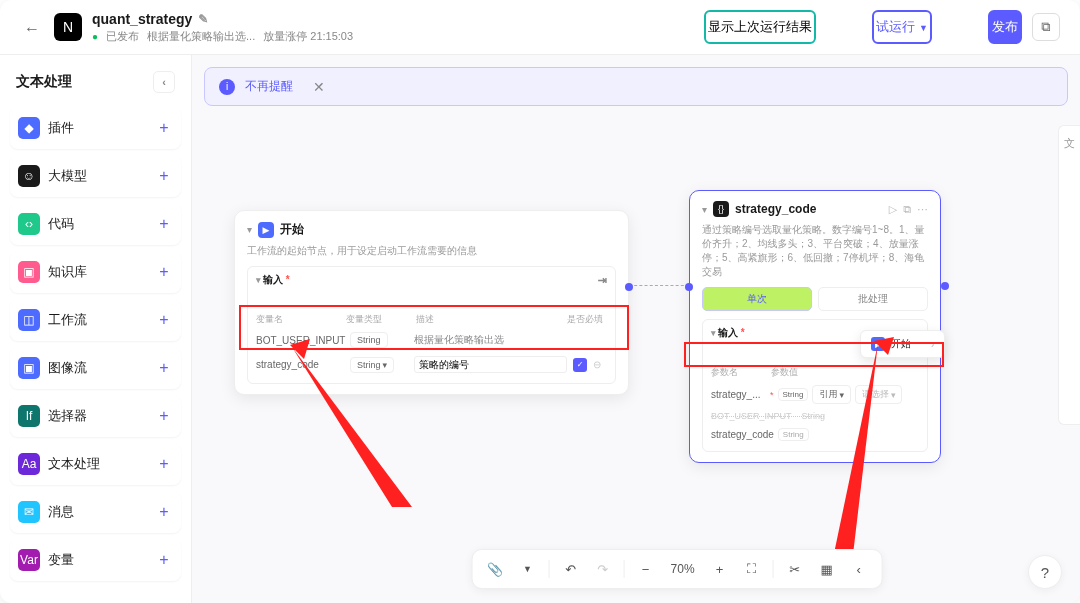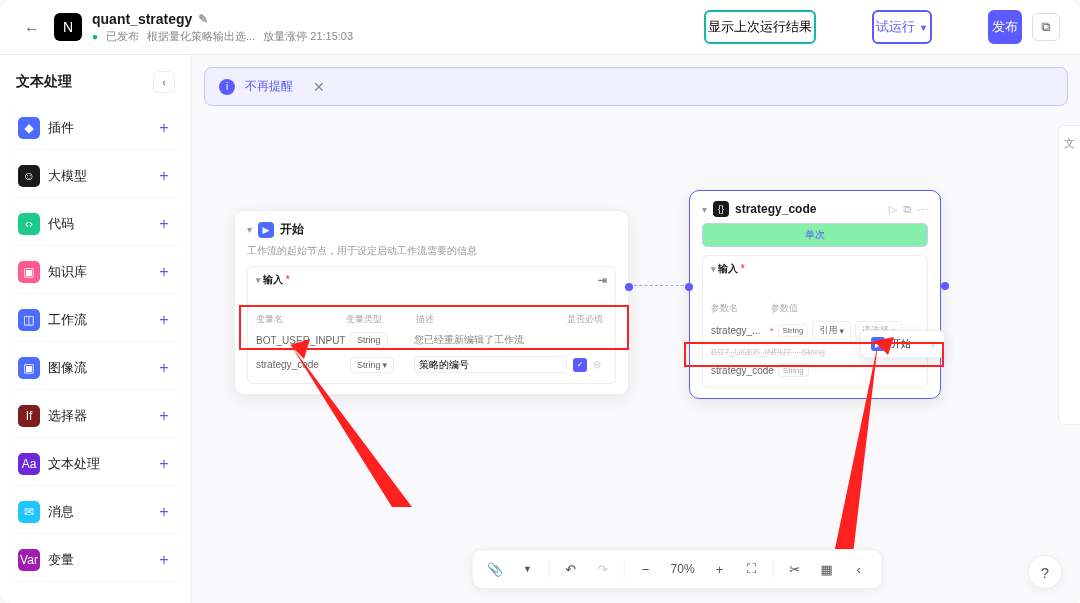--- a/index.html
+++ b/index.html
@@ -54,21 +54,21 @@
 .conn-line { position: absolute; left: 642px; top: 285px; width: 56px; height: 2px; background: none; border-top: 1.5px dashed #9aa4ff; }
 .conn-dot { position: absolute; top: -3px; width: 8px; height: 8px; background: #5b5bff; border-radius: 50%; }
 .toolbar { position: absolute; bottom: 14px; left: 50%; transform: translateX(-40%); display: flex; align-items: center; gap: 6px; background: #fff; border: 1px solid #eee; border-radius: 10px; padding: 6px 10px; box-shadow: 0 2px 10px rgba(0,0,0,0.06); }
 .tb-btn { width: 26px; height: 26px; display: flex; align-items: center; justify-content: center; color: #555; cursor: pointer; font-size: 13px; border-radius: 5px; }
 .tb-divider { width: 1px; height: 18px; background: #eee; margin: 0 2px; }
 .zoom-label { font-size: 12px; color: #555; padding: 0 6px; }
 .help-btn { position: absolute; bottom: 14px; right: 18px; width: 34px; height: 34px; border: 1px solid #eee; border-radius: 50%; background: #fff; display: flex; align-items: center; justify-content: center; color: #555; font-size: 15px; cursor: pointer; box-shadow: 0 2px 8px rgba(0,0,0,0.05); }
 .side-panel { position: absolute; right: 0; top: 70px; width: 22px; height: 300px; background: #fff; border-left: 1px solid #eee; border-top: 1px solid #eee; border-bottom: 1px solid #eee; border-radius: 6px 0 0 6px; display: flex; align-items: flex-start; justify-content: center; padding-top: 10px; color: #999; font-size: 11px; }
 .tabs { display: flex; gap: 6px; margin-bottom: 8px; }
 .tab { flex: 1; text-align: center; padding: 4px 0; border: 1px solid #eee; border-radius: 5px; font-size: 10px; color: #888; cursor: pointer; }
-.tab.active { border-color: #c8c8ff; color: #5b5bff; background: #86efac; }
+.tab.active { border-color: #c8c8ff; color: #5b5bff; background: #bef264; }
 .popup { position: absolute; background: #fff; border: 1px solid #eee; border-radius: 6px; padding: 6px 10px; font-size: 10px; display: flex; align-items: center; gap: 6px; box-shadow: 0 4px 12px rgba(0,0,0,0.1); }
 .head-actions-sm { margin-left: auto; display: flex; gap: 6px; color: #bbb; font-size: 11px; }
 </style>
 </head>
 <body>
 
 <div class="app">
   <div class="header">
     <div class="back-btn">←</div>
     <div class="app-icon">N</div>
@@ -138,21 +138,21 @@
           </div>
           <div class="node-item">
             <div class="node-left">
               <div class="node-icon" style="background:#4e6bff">▣</div>
               <span>图像流</span>
             </div>
             <div class="node-add">+</div>
           </div>
           <div class="node-item">
             <div class="node-left">
-              <div class="node-icon" style="background:#7f1d1d">If</div>
+              <div class="node-icon" style="background:#0f766e">If</div>
               <span>选择器</span>
             </div>
             <div class="node-add">+</div>
           </div>
           <div class="node-item">
             <div class="node-left">
               <div class="node-icon" style="background:#6d28d9">Aa</div>
               <span>文本处理</span>
             </div>
             <div class="node-add">+</div>
@@ -199,21 +199,21 @@
             <div style="flex:1">描述</div>
             <div style="width:40px">是否必填</div>
           </div>
           <div class="nc-row">
             <div class="nc-col-name">BOT_USER_INPUT</div>
             <div class="nc-col-type">
                 <span class="nc-type-sel">
                   <span>String</span>
                 </span>
               </div>
-            <div class="nc-col-desc">您已经重新编辑了工作流</div>
+            <div class="nc-col-desc">根据量化策略输出选</div>
             <div style="width:30px"></div>
           </div>
           <div class="nc-row">
             <div class="nc-col-name">strategy_code</div>
             <div class="nc-col-type">
                 <span class="nc-type-sel"><span>String</span> ▾</span>
               </div>
             <div class="nc-col-desc"><input style="border: 1px solid rgb(238, 238, 238); border-radius: 3px; padding: 2px 4px; font-size: 10px; width: 100%;" value="策略的编号"></div>
             <div style="width:18px;display:flex;justify-content:center">
                 <div class="nc-check">✓</div>
@@ -227,22 +227,24 @@
         <div class="nc-head">
           <span style="color:#999;font-size:10px">▾</span>
           <div class="nc-icon" style="background:#1a1a1a">{}</div>
           <span class="nc-title">strategy_code</span>
           <div class="head-actions-sm">
             <span>▷</span>
             <span>⧉</span>
             <span>⋯</span>
           </div>
         </div>
+        <div class="nc-desc">通过策略编号选取量化策略。数字编号1~8。1、量价齐升；2、均线多头；3、平台突破；4、放量涨停；5、高紧旗形；6、低回撤；7停机坪；8、海龟交易</div>
         <div class="tabs">
           <div class="tab active">单次</div>
+          <div class="tab">批处理</div>
         </div>
         <div class="nc-section">
           <div class="nc-section-head">
             <span><span style="color:#999;font-size:9px">▾ </span><span>输入</span> <span style="color:#ff5050">*</span></span>
           </div>
           <div class="nc-table-head">
             <div style="width:60px">参数名</div>
             <div style="flex:1">参数值</div>
           </div>
           <div class="nc-row">

